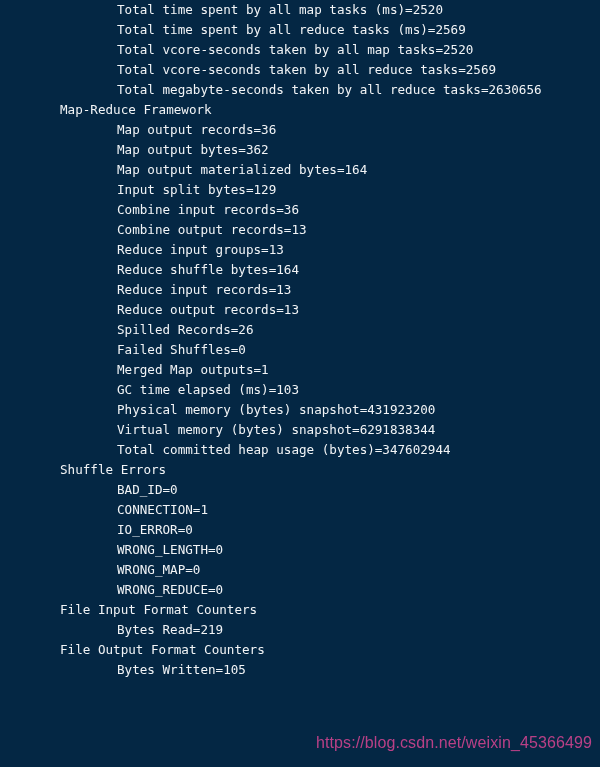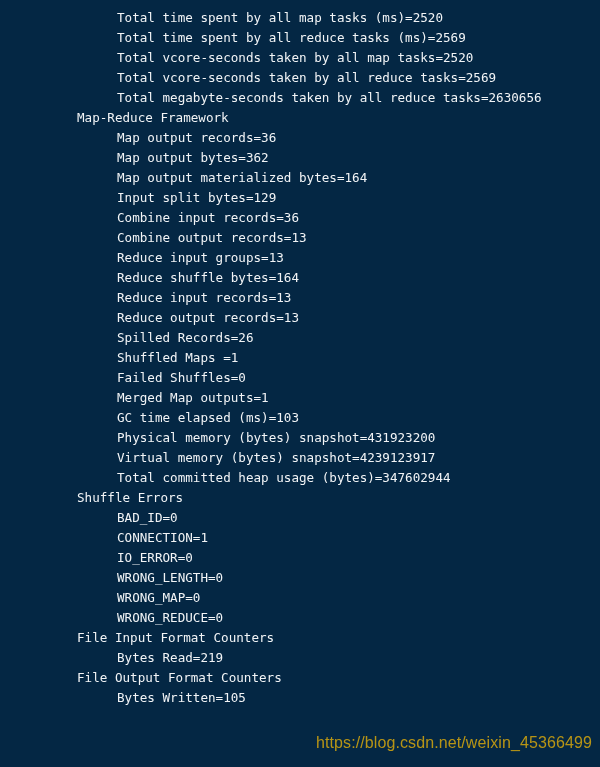--- a/index.html
+++ b/index.html
@@ -17,53 +17,53 @@
   .terminal {
     position: relative;
     width: 600px;
     height: 767px;
     background: #042744;
     box-sizing: border-box;
     padding: 0;
   }
   .console-output {
     position: absolute;
-    top: 8px;
+    top: 0;
     left: 0;
     width: 600px;
     margin: 0;
     padding: 0;
     list-style: none;
   }
   .line {
     height: 20px;
     line-height: 20px;
     color: #f2f4f6;
     font-family: "DejaVu Sans Mono", "Liberation Mono", monospace;
     font-size: 12.6px;
     letter-spacing: 0px;
     white-space: pre;
     margin: 0;
     padding: 0;
   }
   
   .indent-1 {
-    padding-left: 77px;
+    padding-left: 60px;
   }
   
   .indent-2 {
     padding-left: 117px;
   }
   .watermark {
     position: absolute;
     left: 316px;
     top: 734px;
     font-family: "Liberation Sans", "DejaVu Sans", sans-serif;
     font-size: 16px;
-    color: #eab308;
+    color: #ec4899;
     opacity: 0.78;
     white-space: pre;
     letter-spacing: 0.1px;
     pointer-events: none;
   }
 </style>
 </head>
 <body>
 
 <div class="terminal">
@@ -78,26 +78,25 @@
       <div class="line indent-2">Map output bytes=362</div>
       <div class="line indent-2">Map output materialized bytes=164</div>
       <div class="line indent-2">Input split bytes=129</div>
       <div class="line indent-2">Combine input records=36</div>
       <div class="line indent-2">Combine output records=13</div>
       <div class="line indent-2">Reduce input groups=13</div>
       <div class="line indent-2">Reduce shuffle bytes=164</div>
       <div class="line indent-2">Reduce input records=13</div>
       <div class="line indent-2">Reduce output records=13</div>
       <div class="line indent-2">Spilled Records=26</div>
-      <div class="line indent-2">Shuffled Maps =1</div>
       <div class="line indent-2">Failed Shuffles=0</div>
       <div class="line indent-2">Merged Map outputs=1</div>
       <div class="line indent-2">GC time elapsed (ms)=103</div>
       <div class="line indent-2">Physical memory (bytes) snapshot=431923200</div>
-      <div class="line indent-2">Virtual memory (bytes) snapshot=4239123917</div>
+      <div class="line indent-2">Virtual memory (bytes) snapshot=6291838344</div>
       <div class="line indent-2">Total committed heap usage (bytes)=347602944</div>
       <div class="line indent-1">Shuffle Errors</div>
       <div class="line indent-2">BAD_ID=0</div>
       <div class="line indent-2">CONNECTION=1</div>
       <div class="line indent-2">IO_ERROR=0</div>
       <div class="line indent-2">WRONG_LENGTH=0</div>
       <div class="line indent-2">WRONG_MAP=0</div>
       <div class="line indent-2">WRONG_REDUCE=0</div>
       <div class="line indent-1">File Input Format Counters</div>
       <div class="line indent-2">Bytes Read=219</div>

